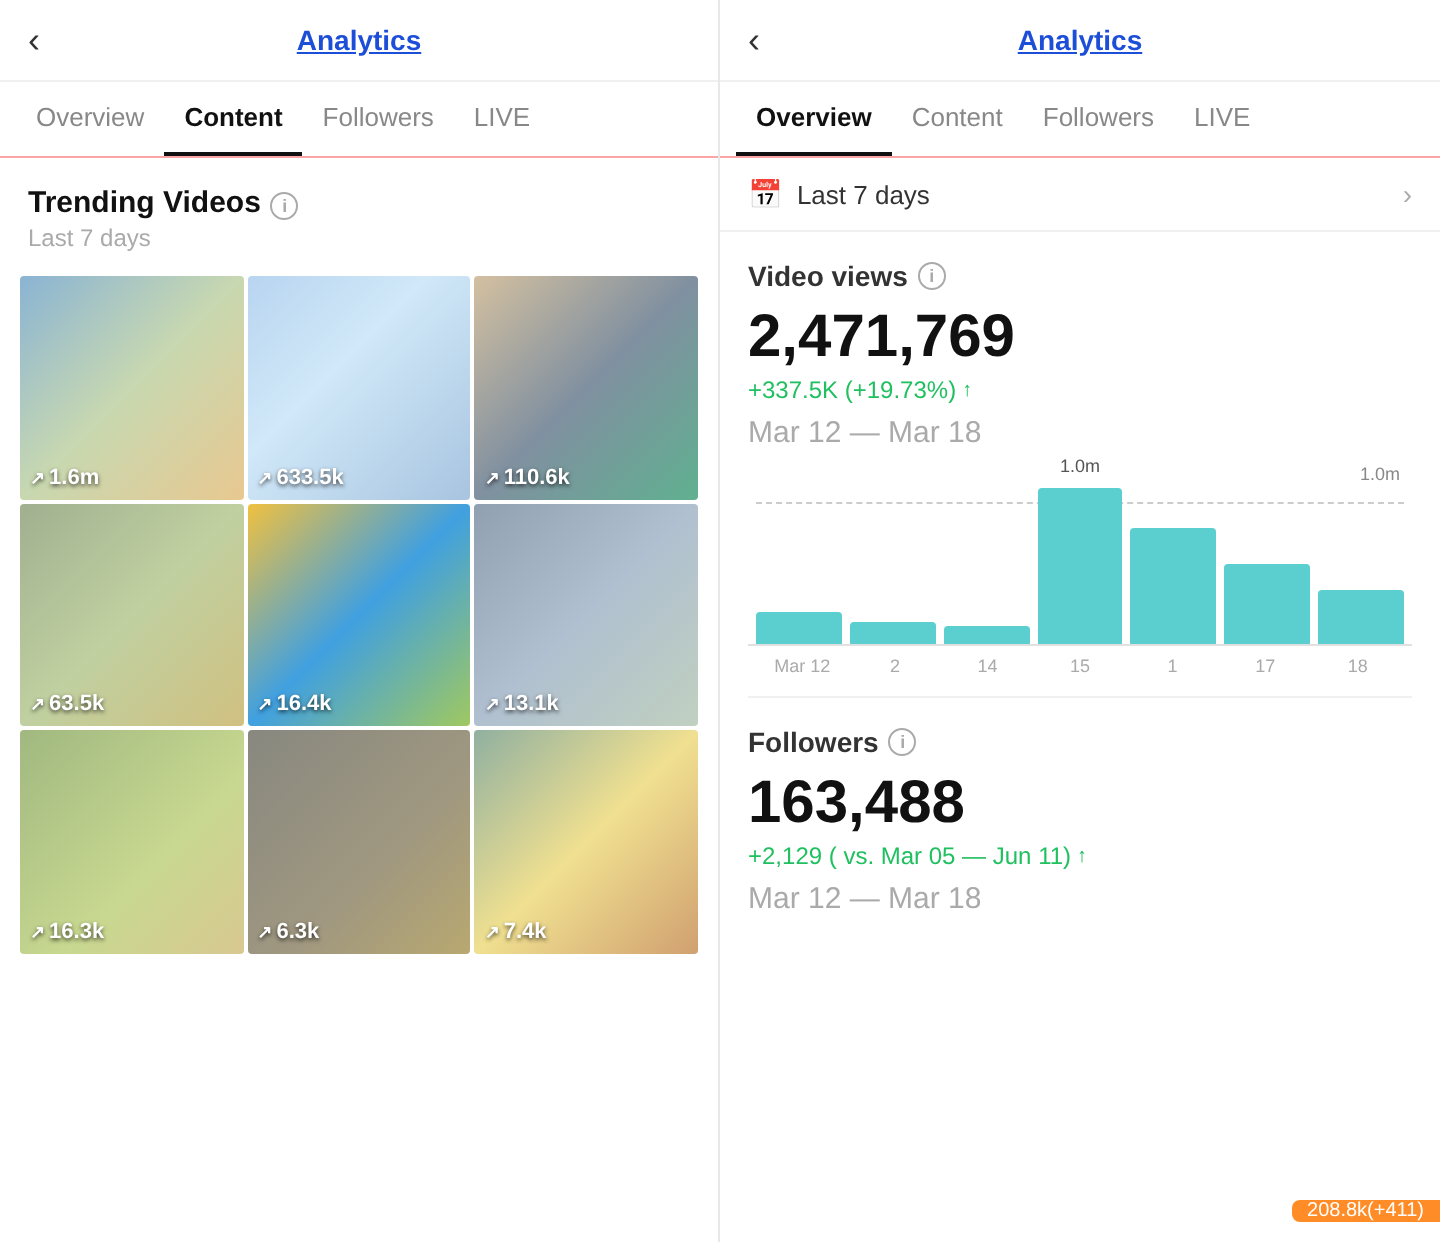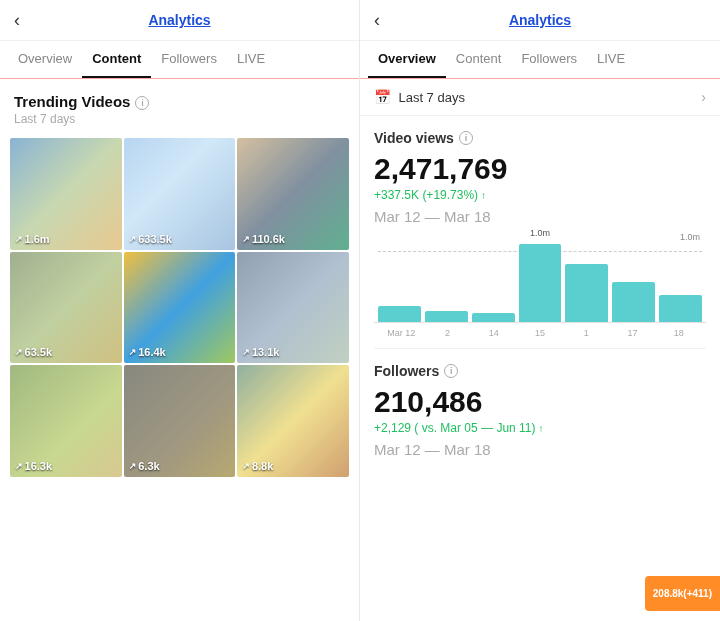--- a/index.html
+++ b/index.html
@@ -262,23 +262,23 @@
     }
 
     
     .watermark {
       position: absolute;
       bottom: 10px;
       right: 0;
       background: rgba(255,120,0,0.85);
       color: #fff;
       font-size: 10px;
-      padding: 12px 8px;
+      padding: 0 8px;
       border-radius: 4px 0 0 4px;
-      font-weight: 700;
+      font-weight: 400;
     }
     .right-panel-wrapper {
       position: relative;
       flex: 1;
     }
   </style>
 </head>
 <body>
 
 <div class="panel">
@@ -344,21 +344,21 @@
     </div>
     <div class="video-thumb thumb-8">
       <div class="video-label">
         <span class="arrow-icon">↗</span>
           <span>6.3k</span>
       </div>
     </div>
     <div class="video-thumb thumb-9">
       <div class="video-label">
         <span class="arrow-icon">↗</span>
-          <span>8.8k</span>
+          <span>7.4k</span>
       </div>
     </div>
   </div>
 </div>
 
 <div class="right-panel-wrapper">
 <div class="panel" style="width:100%;border-right:none;">
   <div class="header">
     <span class="back-btn">‹</span>
     <span class="header-title">Analytics</span>
@@ -416,21 +416,21 @@
     </div>
   </div>
 
   <div class="divider"></div>
 
   <div class="followers-section">
     <div class="metric-title">
       <span>Followers</span>
       <span class="info-icon">i</span>
     </div>
-    <div class="metric-value">210,486</div>
+    <div class="metric-value">163,488</div>
     <div class="metric-change">
       <span>+2,129 ( vs. Mar 05 — Jun 11)</span>
       <span class="arrow-up">↑</span>
     </div>
     <div class="date-range">Mar 12 — Mar 18</div>
   </div>
 </div>
 <div class="watermark">208.8k(+411)</div>
 </div>
 

